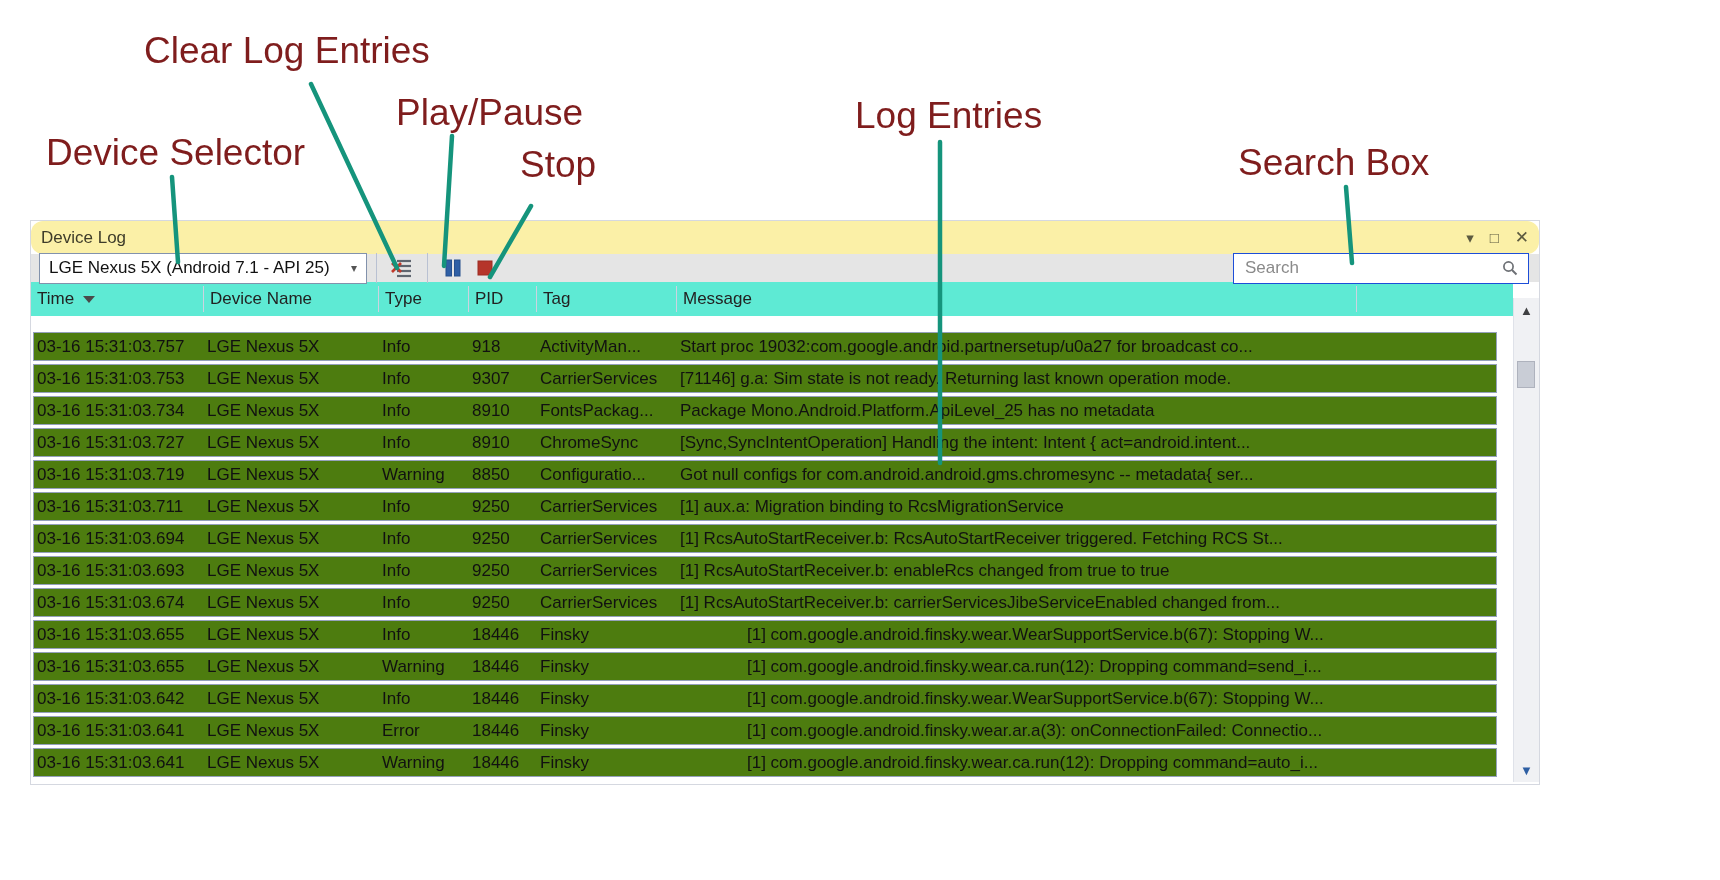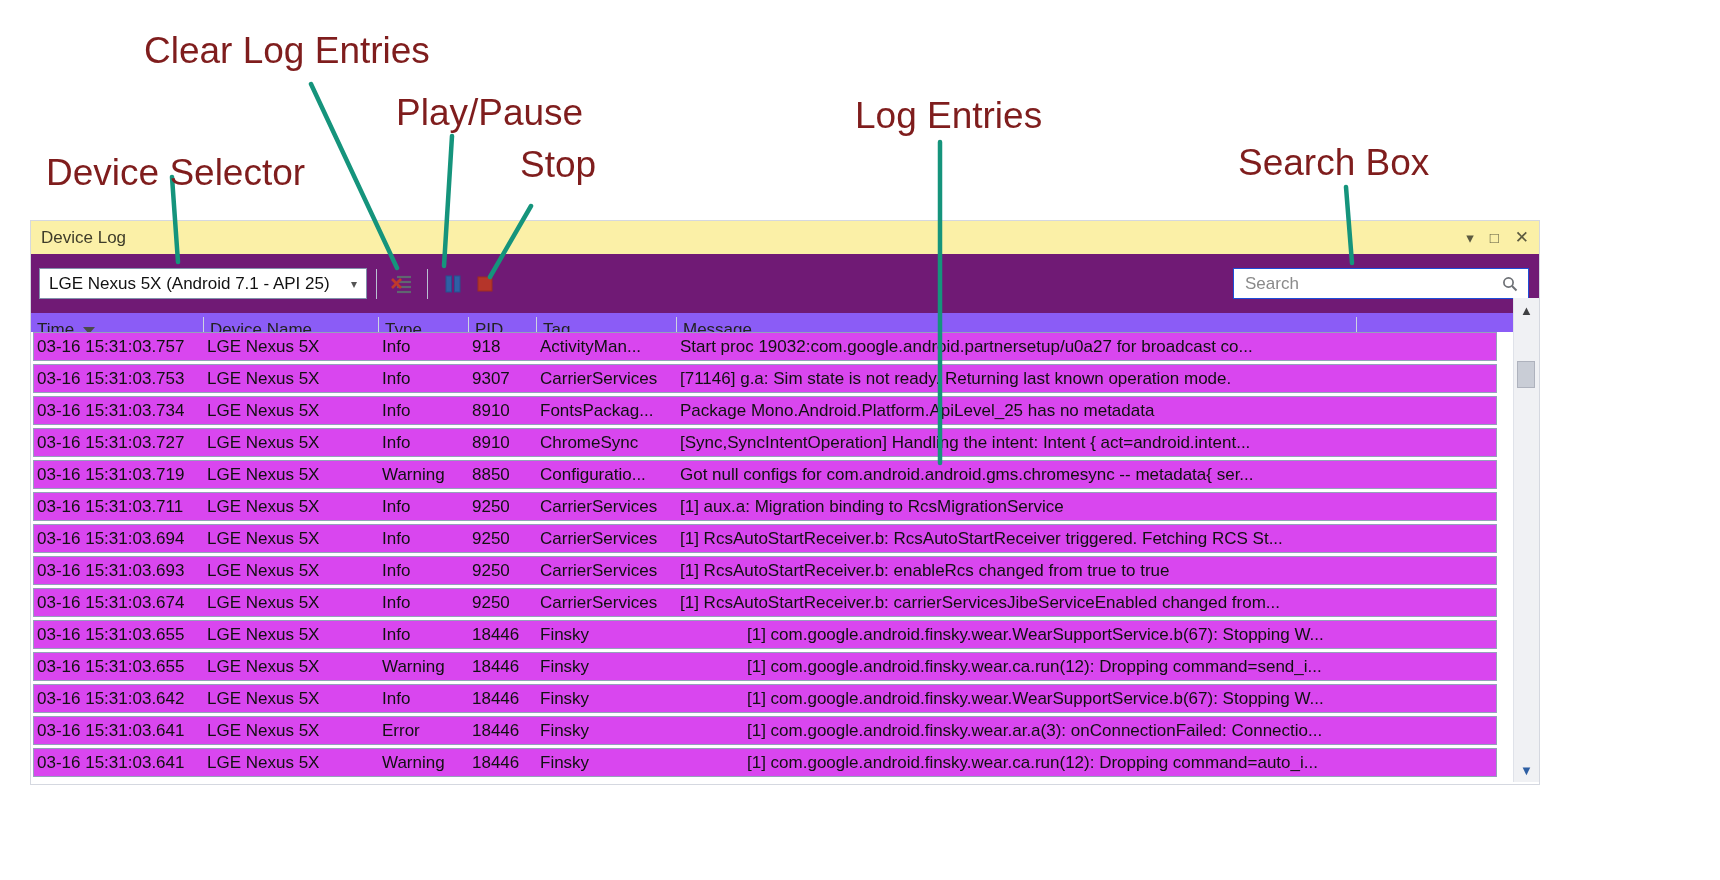--- a/index.html
+++ b/index.html
@@ -8,53 +8,53 @@
 
   
   .ann{position:absolute;color:#7f1d1d;font-size:37px;white-space:nowrap;z-index:60;}
   #ann-lines{position:absolute;left:0;top:0;width:1720px;height:880px;z-index:55;pointer-events:none;}
 
   
   .window{position:absolute;left:30px;top:220px;width:1510px;height:565px;
           background:#ffffff;border:1px solid #d5d8e0;box-sizing:border-box;z-index:10;}
 
   .titlebar{height:33px;background:#fbf0a7;display:flex;align-items:center;
-            padding:0 10px;box-sizing:border-box;}
+            padding:0 10px;box-sizing:border-box;border-radius:12px;}
   .titlebar .title{font-size:17px;color:#3e3c2a;}
   .tb-controls{margin-left:auto;display:flex;align-items:center;gap:16px;color:#5c5a40;}
   .tb-controls .ctl{font-size:15px;line-height:1;cursor:default;}
   .tb-controls .ctl.close{font-size:17px;}
 
-  .toolbar{height:59px;background:#701a75;display:flex;align-items:center;
+  .toolbar{height:28px;background:#e5e5e5;display:flex;align-items:center;
            padding:0 8px;box-sizing:border-box;}
   .combo{width:328px;height:31px;background:#fff;border:1px solid #8292ac;box-sizing:border-box;
          display:flex;align-items:center;padding:0 9px;font-size:17px;color:#111;}
   .combo .arrow{margin-left:auto;color:#555;font-size:12px;}
   .tb-sep{width:1px;height:30px;background:#b9c1d2;margin:0 9px;}
   .tb-btn{width:32px;height:30px;display:flex;align-items:center;justify-content:center;}
   .searchbox{margin-left:auto;margin-right:2px;width:296px;height:31px;background:#fff;
              border:1px solid #1d4ed8;box-sizing:border-box;display:flex;align-items:center;padding:0 9px;}
   .searchbox input{border:none;outline:none;flex:1;font-size:17px;color:#333;background:transparent;
                    font-family:"Liberation Sans",sans-serif;}
   .searchbox input::placeholder{color:#8a8a8a;}
 
   
-  .grid-header{height:34px;width:calc(100% - 26px);background:#8b5cf6;display:grid;
+  .grid-header{height:34px;width:calc(100% - 26px);background:#5eead4;display:grid;
                grid-template-columns:173px 175px 90px 68px 140px 680px auto;
                align-items:center;font-size:17px;color:#222;box-sizing:border-box;}
   .grid-header .hcell{height:26px;line-height:26px;padding-left:6px;border-right:1px solid #cdd3e0;
                       overflow:hidden;white-space:nowrap;display:flex;align-items:center;gap:9px;}
   .grid-header .hcell:last-child{border-right:none;}
   .sort-arrow{width:0;height:0;border-left:6px solid transparent;border-right:6px solid transparent;
               border-top:7px solid #4a4a4a;display:inline-block;}
 
   .rows{position:absolute;left:0;right:26px;top:111px;bottom:0;background:#fff;overflow:hidden;}
   .log-row{height:29px;margin:0 16px 3px 2px;border:1px solid #95a1bc;box-sizing:border-box;
            display:grid;grid-template-columns:170px 175px 90px 68px 140px auto;
-           align-items:center;background:#d946ef;}
+           align-items:center;background:#4d7c0f;}
   .log-row .cell{font-size:17px;color:#111;white-space:nowrap;overflow:hidden;
                  padding-left:3px;line-height:27px;}
   .log-row .cell.indent{padding-left:70px;}
 
   
   .vscroll{position:absolute;top:77px;right:0;bottom:2px;width:26px;background:#f0f1f4;
            border-left:1px solid #dfe2e9;box-sizing:border-box;}
   .sb-btn{position:absolute;left:0;width:100%;height:24px;display:flex;align-items:center;
           justify-content:center;font-size:13px;}
   .sb-up{top:0;color:#3f4043;}
@@ -63,21 +63,21 @@
             border:1px solid #aeb2bd;box-sizing:border-box;}
 </style>
 </head>
 <body>
 
 <div class="canvas">
 
   <div class="ann" style="left:144px;top:30px;">Clear Log Entries</div>
   <div class="ann" style="left:396px;top:92px;">Play/Pause</div>
   <div class="ann" style="left:520px;top:144px;">Stop</div>
-  <div class="ann" style="left:46px;top:152px;">Device Selector</div>
+  <div class="ann" style="left:46px;top:132px;">Device Selector</div>
   <div class="ann" style="left:855px;top:95px;">Log Entries</div>
   <div class="ann" style="left:1238px;top:142px;">Search Box</div>
 
   <svg id="ann-lines">
     <line x1="172" y1="177" x2="178" y2="262" stroke="#15947c" stroke-width="4.5" stroke-linecap="round"></line>
     <line x1="311" y1="84" x2="397" y2="268" stroke="#15947c" stroke-width="4.5" stroke-linecap="round"></line>
     <line x1="452" y1="136" x2="444" y2="266" stroke="#15947c" stroke-width="4.5" stroke-linecap="round"></line>
     <line x1="531" y1="206" x2="490" y2="277" stroke="#15947c" stroke-width="4.5" stroke-linecap="round"></line>
     <line x1="940" y1="142" x2="940" y2="463" stroke="#15947c" stroke-width="4.5" stroke-linecap="round"></line>
     <line x1="1346" y1="187" x2="1352" y2="263" stroke="#15947c" stroke-width="4.5" stroke-linecap="round"></line>

